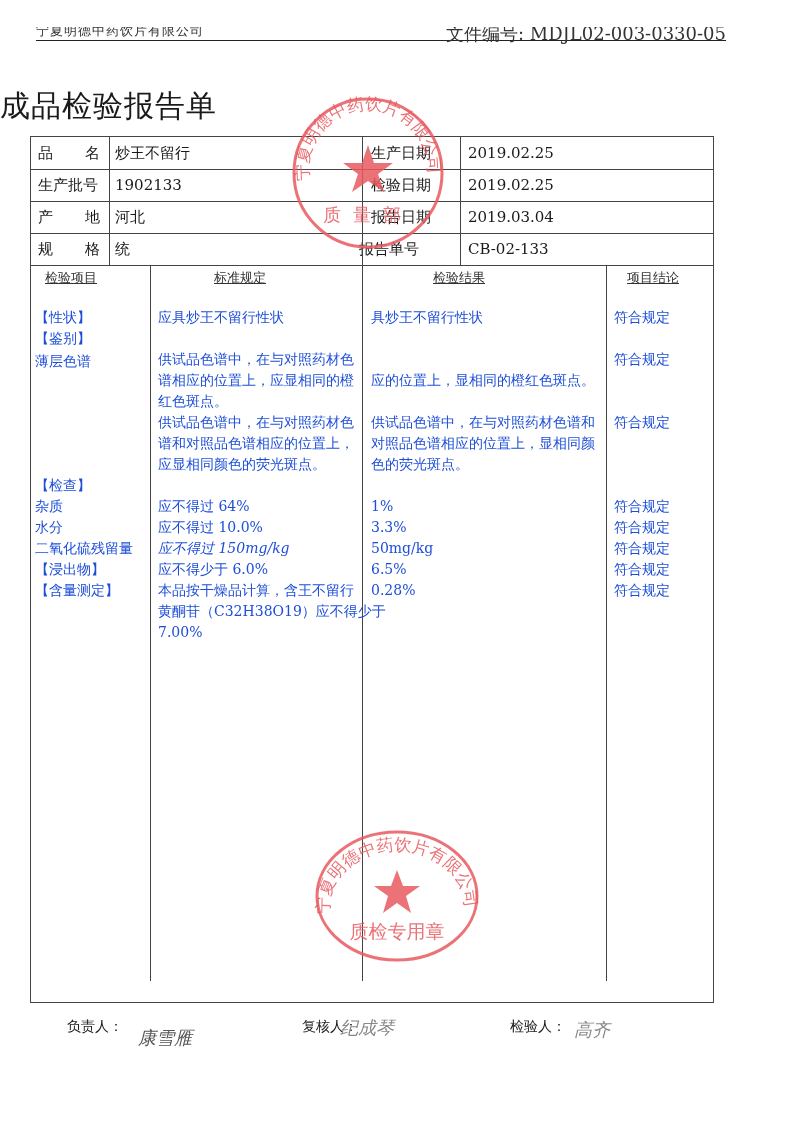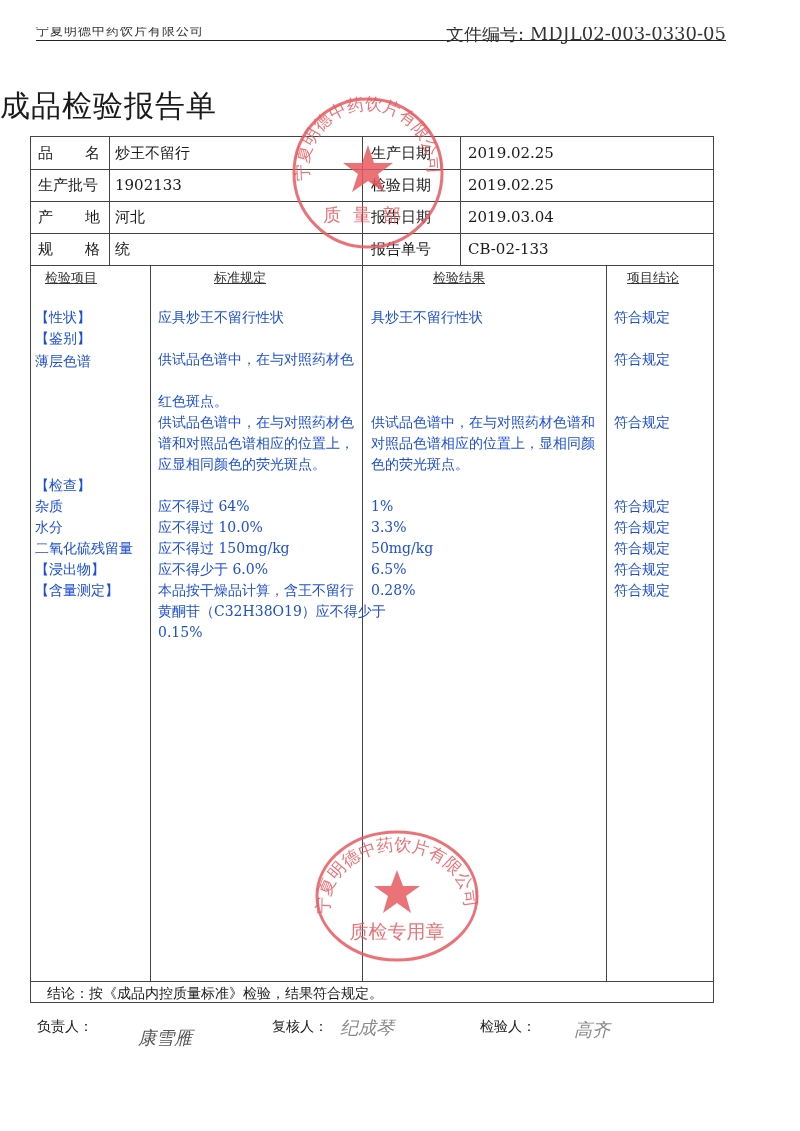--- a/index.html
+++ b/index.html
@@ -12,21 +12,21 @@
 
   .box { position:absolute; left:30px; top:136px; width:684px; height:867px; border:1px solid #444; box-sizing:border-box; }
   .info-row { position:absolute; left:0; width:682px; height:32px; border-bottom:1px solid #444; font-size:15px; }
   .info-row .c { position:absolute; top:0; height:32px; line-height:32px; }
   .vline { position:absolute; background:#444; width:1px; }
   .lbl { display:flex; justify-content:space-between; padding:0 6px 0 7px; box-sizing:border-box; }
 
   .colhdr { position:absolute; top:132px; font-size:13px; text-decoration:underline; color:#333; }
   .t { position:absolute; font-size:14px; line-height:21px; color:#1d4ed8; white-space:nowrap; }
   .conc { position:absolute; left:0; top:844px; width:682px; height:22px; border-top:1px solid #444; font-size:14px; line-height:22px; padding-left:16px; box-sizing:border-box; font-family:"DejaVu Sans","Liberation Sans",sans-serif; }
-  .sig { position:absolute; top:1018px; font-size:14px; font-family:"DejaVu Sans","Liberation Sans",sans-serif; }
+  .sig { position:absolute; top:1018px; font-size:14px; font-family:"DejaVu Sans","Liberation Sans",sans-serif;margin-left:30px; }
   .hand { position:absolute; font-size:18px; color:#555; font-style:italic; font-family:"DejaVu Serif",serif; }
   .stamp { position:absolute; z-index:3; pointer-events:none; }
 </style>
 </head>
 <body>
 
 <div class="hdr">
   <span class="hdr-left">宁夏明德中药饮片有限公司</span>
   <span class="hdr-right">文件编号: MDJL02-003-0330-05</span>
 </div>
@@ -68,21 +68,21 @@
     <div class="c" style="left:84px;">河北</div>
     <div class="c" style="left:340px;">报告日期</div>
     <div class="c" style="left:437px;">2019.03.04</div>
   </div>
   <div class="info-row" style="top:96px;">
     <div class="c lbl" style="left:0;width:75px;">
         <span>规</span>
         <span>格</span>
       </div>
     <div class="c" style="left:84px;">统</div>
-    <div class="c" style="left:340px;">报告单号</div>
+    <div class="c" style="left:328px;">报告单号</div>
     <div class="c" style="left:437px;">CB-02-133</div>
   </div>
 
   <div class="vline" style="left:78px;top:0;height:128px;"></div>
   <div class="vline" style="left:331px;top:0;height:128px;"></div>
   <div class="vline" style="left:429px;top:0;height:128px;"></div>
 
   <div class="vline" style="left:119px;top:128px;height:716px;"></div>
   <div class="vline" style="left:331px;top:128px;height:716px;"></div>
   <div class="vline" style="left:575px;top:128px;height:716px;"></div>
@@ -94,21 +94,23 @@
 
   <div class="t" style="left:4px;top:170px;">【性状】</div>
   <div class="t" style="left:127px;top:170px;">应具炒王不留行性状</div>
   <div class="t" style="left:340px;top:170px;">具炒王不留行性状</div>
   <div class="t" style="left:583px;top:170px;">符合规定</div>
 
   <div class="t" style="left:4px;top:191px;">【鉴别】</div>
 
   <div class="t" style="left:4px;top:214px;">薄层色谱</div>
   <div class="t" style="left:127px;top:212px;">供试品色谱中，在与对照药材色</div>
+  <div class="t" style="left:127px;top:233px;">谱相应的位置上，应显相同的橙</div>
   <div class="t" style="left:127px;top:254px;">红色斑点。</div>
+  <div class="t" style="left:340px;top:233px;">应的位置上，显相同的橙红色斑点。</div>
   <div class="t" style="left:583px;top:212px;">符合规定</div>
 
   <div class="t" style="left:127px;top:275px;">供试品色谱中，在与对照药材色</div>
   <div class="t" style="left:127px;top:296px;">谱和对照品色谱相应的位置上，</div>
   <div class="t" style="left:127px;top:317px;">应显相同颜色的荧光斑点。</div>
   <div class="t" style="left:340px;top:275px;">供试品色谱中，在与对照药材色谱和</div>
   <div class="t" style="left:340px;top:296px;">对照品色谱相应的位置上，显相同颜</div>
   <div class="t" style="left:340px;top:317px;">色的荧光斑点。</div>
   <div class="t" style="left:583px;top:275px;">符合规定</div>
 
@@ -118,37 +120,36 @@
   <div class="t" style="left:127px;top:359px;">应不得过 64%</div>
   <div class="t" style="left:340px;top:359px;">1%</div>
   <div class="t" style="left:583px;top:359px;">符合规定</div>
 
   <div class="t" style="left:4px;top:380px;">水分</div>
   <div class="t" style="left:127px;top:380px;">应不得过 10.0%</div>
   <div class="t" style="left:340px;top:380px;">3.3%</div>
   <div class="t" style="left:583px;top:380px;">符合规定</div>
 
   <div class="t" style="left:4px;top:401px;">二氧化硫残留量</div>
-  <div class="t" style="left:127px;top:401px;">应不得过 150mg/kg</div>
+  <div class="t" style="left:127px;top:401px;font-style:italic;">应不得过 150mg/kg</div>
   <div class="t" style="left:340px;top:401px;">50mg/kg</div>
   <div class="t" style="left:583px;top:401px;">符合规定</div>
 
   <div class="t" style="left:4px;top:422px;">【浸出物】</div>
   <div class="t" style="left:127px;top:422px;">应不得少于 6.0%</div>
   <div class="t" style="left:340px;top:422px;">6.5%</div>
   <div class="t" style="left:583px;top:422px;">符合规定</div>
 
   <div class="t" style="left:4px;top:443px;">【含量测定】</div>
   <div class="t" style="left:127px;top:443px;">本品按干燥品计算，含王不留行</div>
   <div class="t" style="left:127px;top:464px;">黄酮苷（C32H38O19）应不得少于</div>
-  <div class="t" style="left:127px;top:485px;">0.15%</div>
+  <div class="t" style="left:127px;top:485px;">7.00%</div>
   <div class="t" style="left:340px;top:443px;">0.28%</div>
   <div class="t" style="left:583px;top:443px;">符合规定</div>
 
-  <div class="conc">结论：按《成品内控质量标准》检验，结果符合规定。</div>
 </div>
 
 <svg class="stamp" style="left:312px;top:826px;" width="170" height="140" viewBox="0 0 170 140">
   <ellipse cx="85" cy="70" rx="80" ry="64" fill="none" stroke="#e85a60" stroke-width="3" opacity="0.85"></ellipse>
   <defs>
       <path id="arcBot" d="M 18 90 A 68 56 0 1 1 152 90"></path>
     </defs>
   <text font-size="17" fill="#e85a60" opacity="0.85" font-family="DejaVu Sans, sans-serif"><textPath href="#arcBot" startOffset="1%">宁夏明德中药饮片有限公司</textPath></text>
   <polygon points="85,44 91,60 108,60 94,70 99,87 85,77 71,87 76,70 62,60 79,60" fill="#e85a60" opacity="0.85"></polygon>
   <text x="85" y="112" text-anchor="middle" font-size="19" fill="#e85a60" opacity="0.85" font-family="DejaVu Sans, sans-serif">质检专用章</text>

